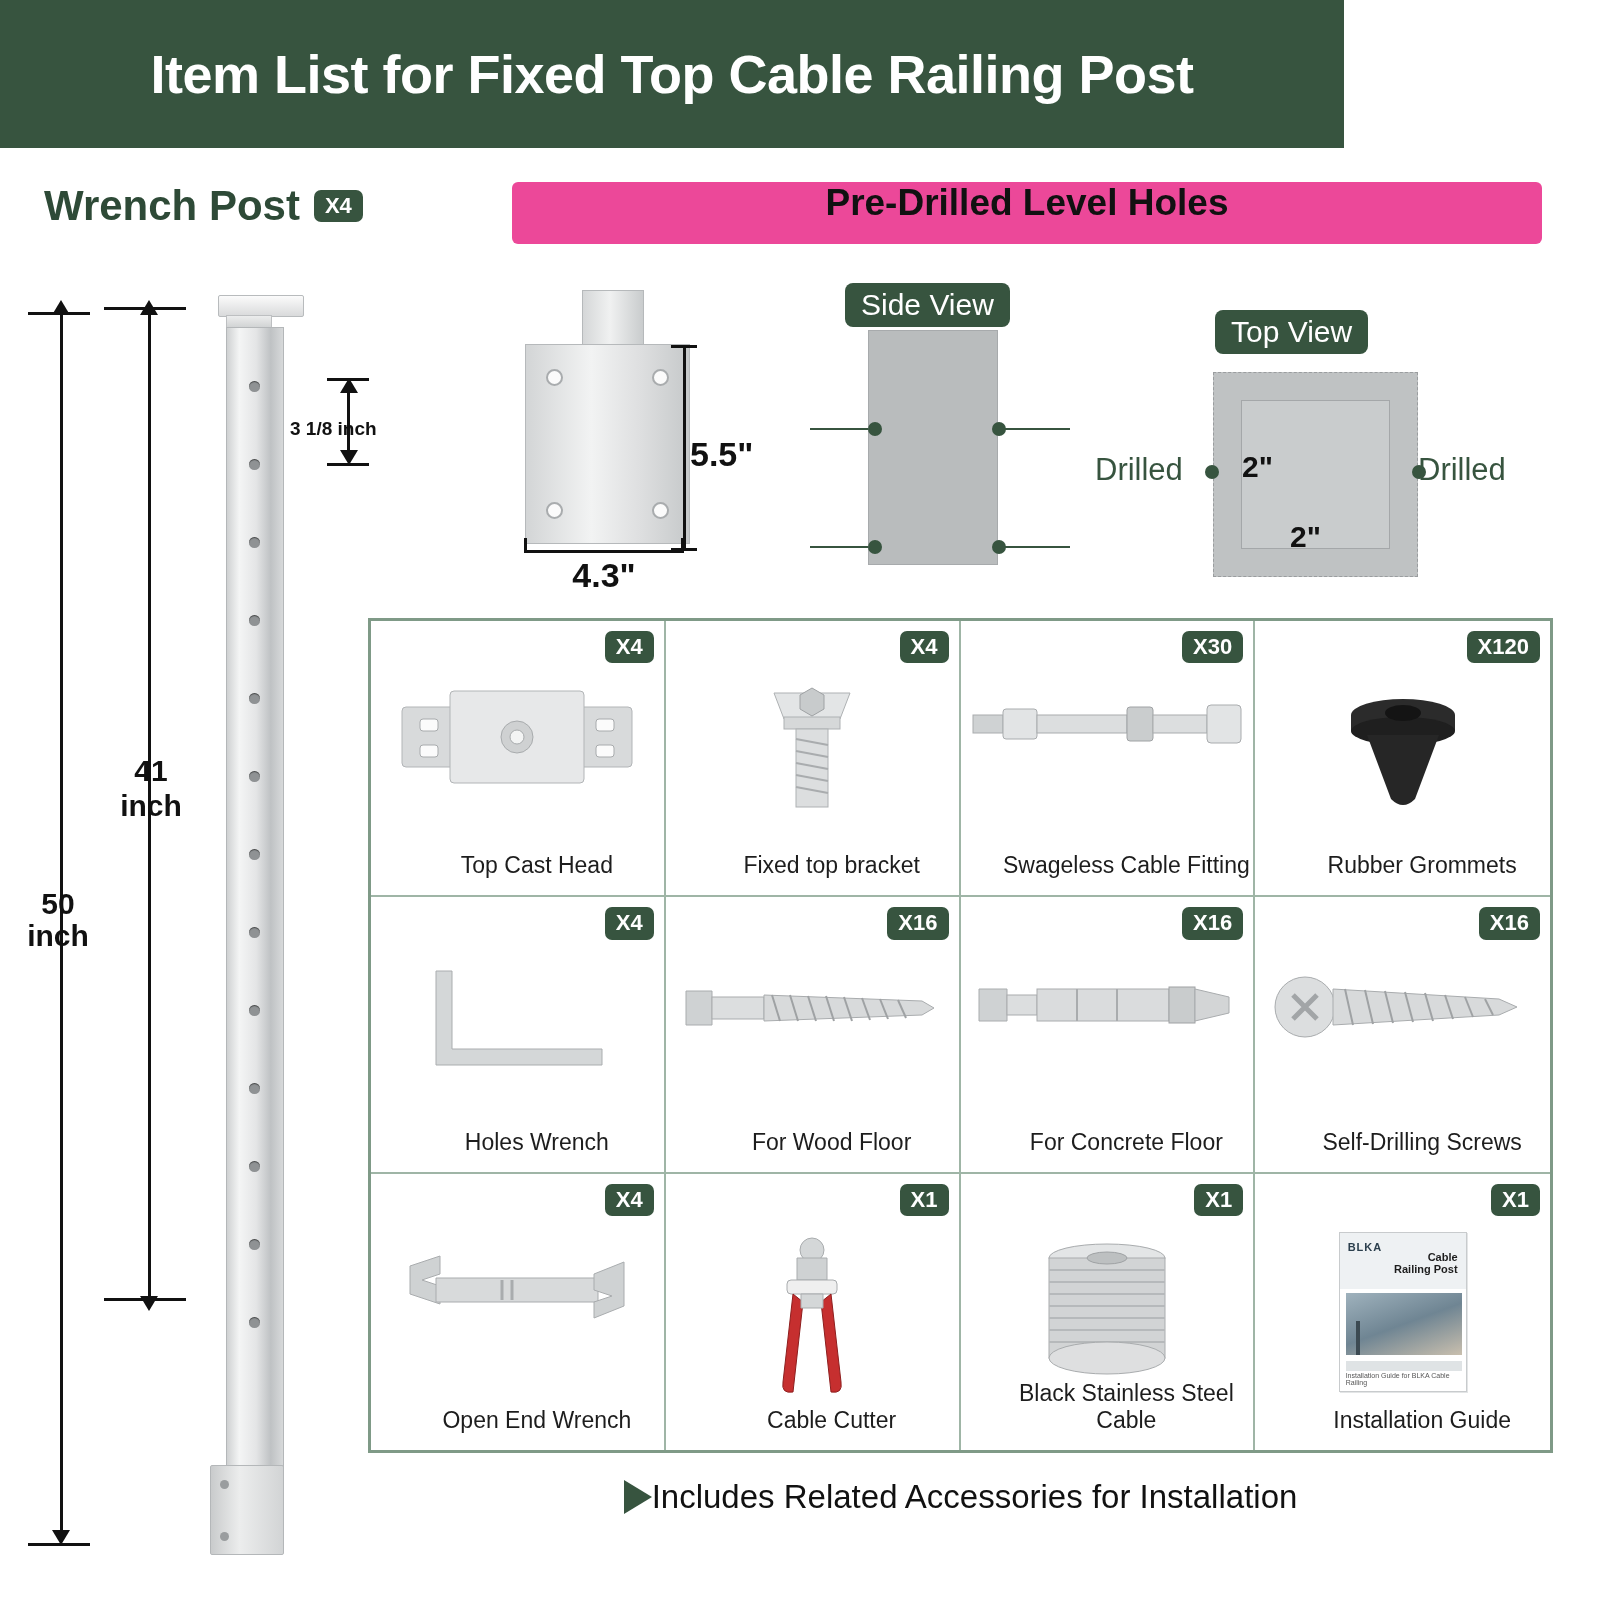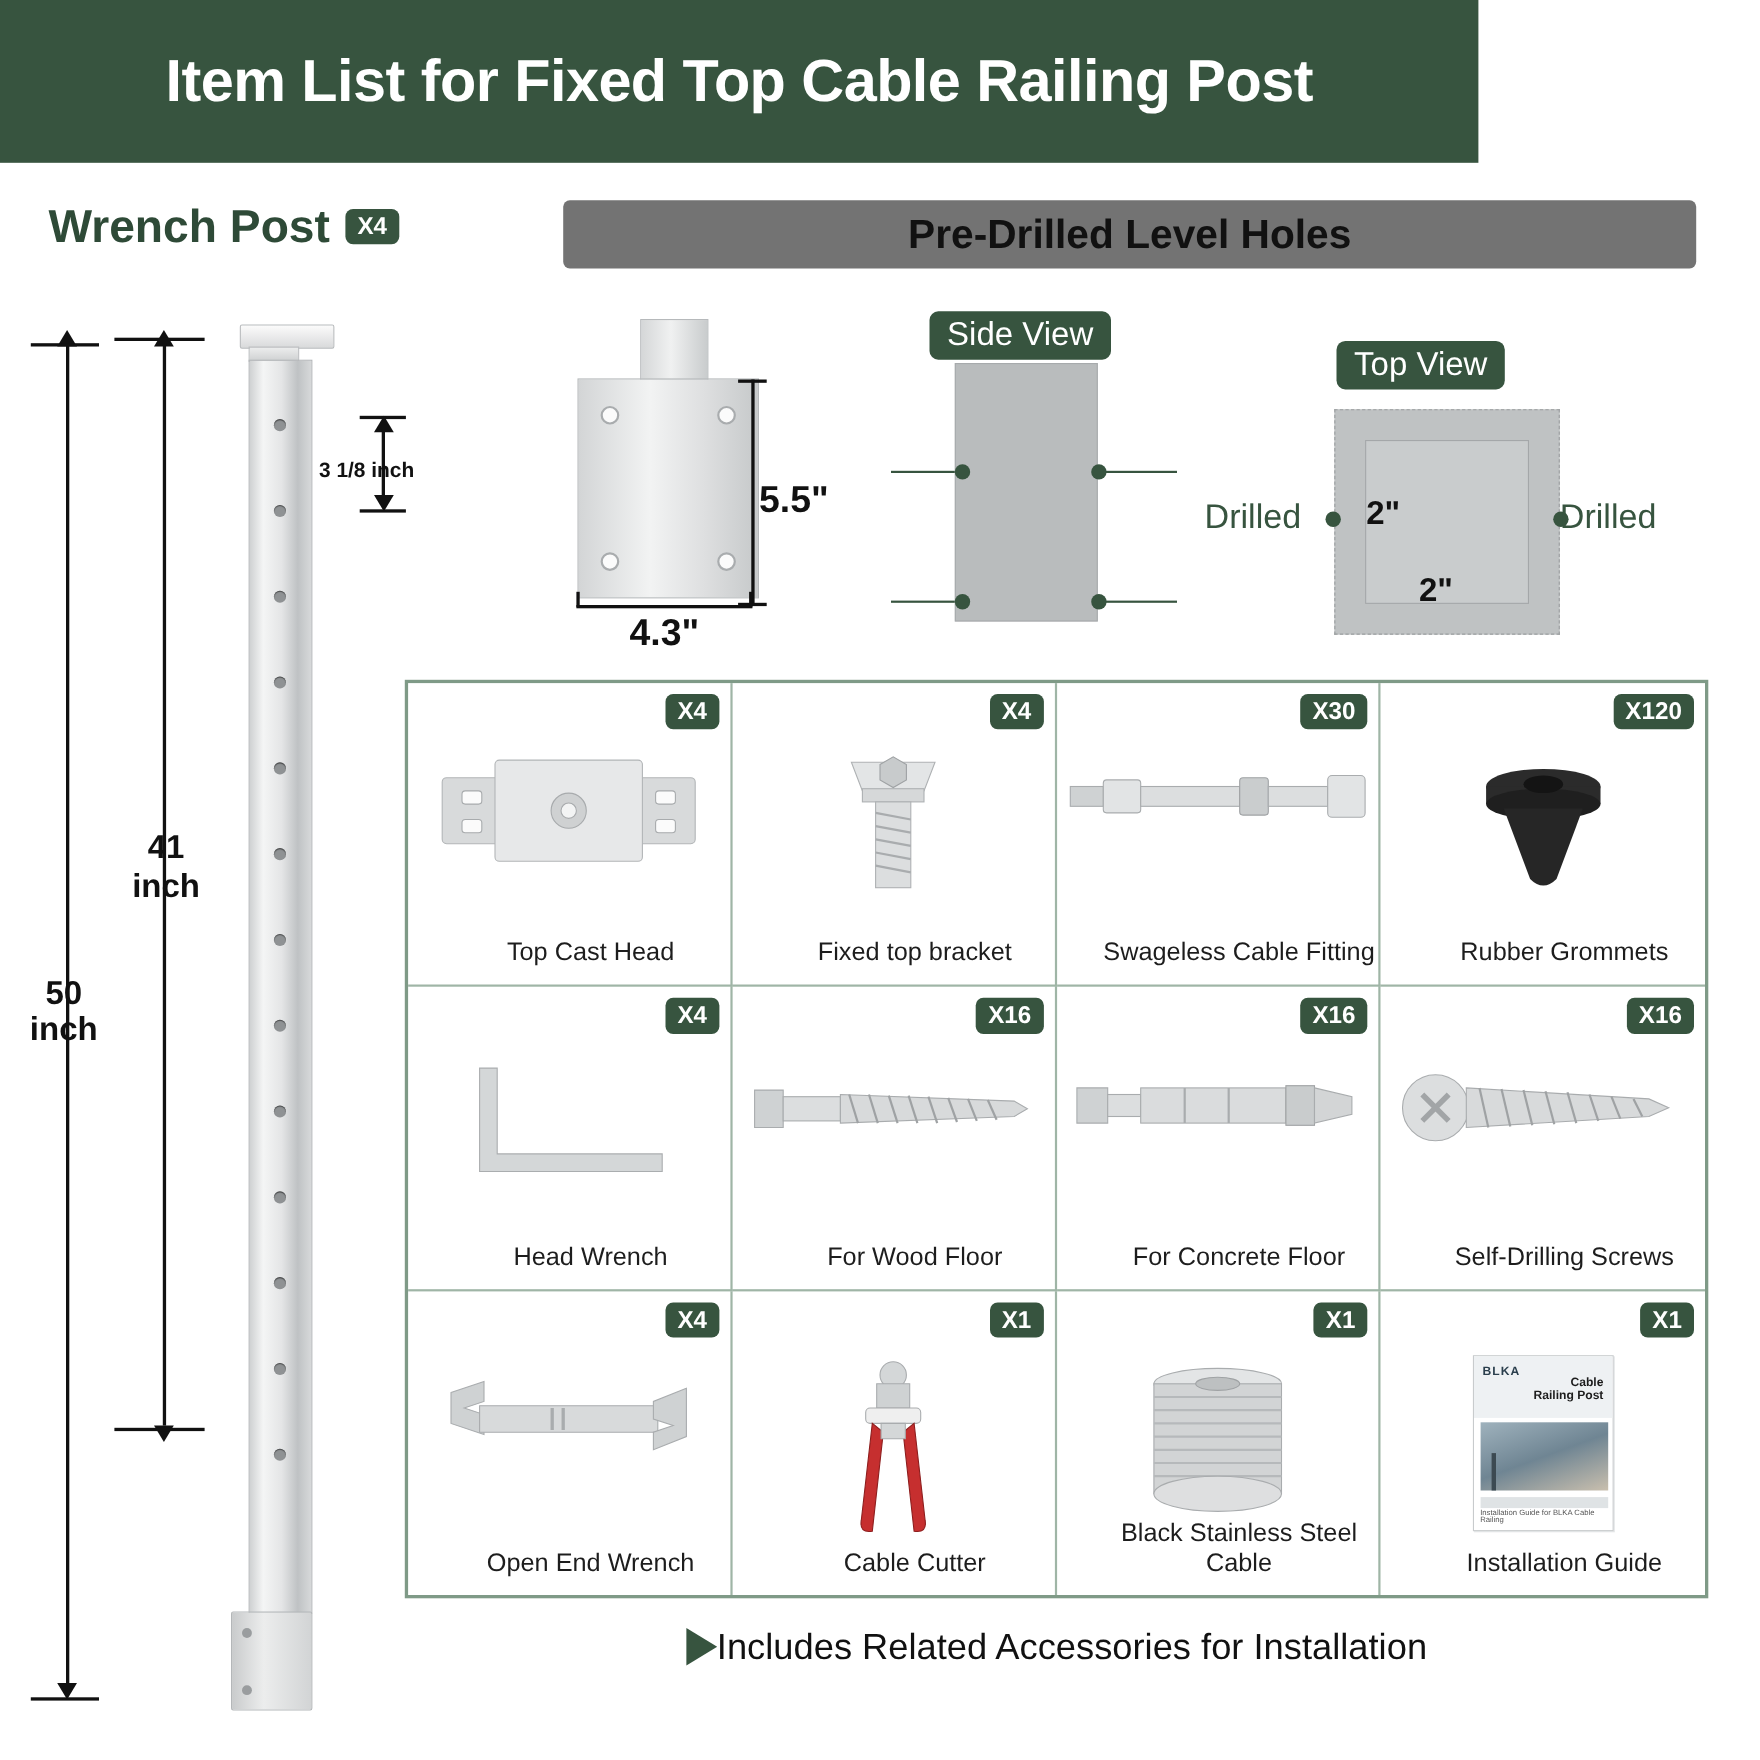--- a/index.html
+++ b/index.html
@@ -74,22 +74,22 @@
   .arrow-up { border-bottom: 15px solid #111; }
   .arrow-down { border-top: 15px solid #111; }
 
   .small-dim-text {
     position: absolute; font-size: 19px; font-weight: bold; color: #111;
   }
 
   
   .predrill-bar {
     position: absolute; left: 512px; top: 182px; width: 1030px; height: 62px;
-    background: #737373; border-radius: 6px;
-    display: flex; align-items: center; justify-content: center;
+    background: #ec4899; border-radius: 6px;
+    display: flex; justify-content: center;
   }
   .predrill-bar span { font-size: 37px; font-weight: bold; color: #111; }
 
   .view-tag {
     position: absolute; background: #37543f; color: #fff; border-radius: 8px;
     font-size: 30px; padding: 5px 16px; font-weight: normal;
   }
 
   
   .plate-wrap { position: absolute; left: 520px; top: 290px; width: 200px; height: 310px; }
@@ -347,21 +347,21 @@
     <div class="cap">Rubber Grommets</div>
   </div>
 
   <div class="cell">
     <div class="badge qty">X4</div>
     <div class="art">
       <svg width="230" height="130" viewBox="0 0 230 130">
         <path d="M34 16 h16 v78 h150 v16 H34 z" fill="#d4d7d8" stroke="#aaadaf"></path>
       </svg>
     </div>
-    <div class="cap">Head Wrench</div>
+    <div class="cap">Holes Wrench</div>
   </div>
 
   <div class="cell">
     <div class="badge qty">X16</div>
     <div class="art">
       <svg width="280" height="110" viewBox="0 0 280 110">
         <path d="M14 36 h26 v34 h-26 z" fill="#cfd2d3" stroke="#a9acae"></path>
         <rect x="40" y="42" width="52" height="22" fill="#dcdedf" stroke="#a9acae"></rect>
         <path d="M92 40 L250 46 L262 53 L250 60 L92 66 Z" fill="#d8dadb" stroke="#a9acae"></path>
         <g stroke="#9fa2a4" stroke-width="2" fill="none">

